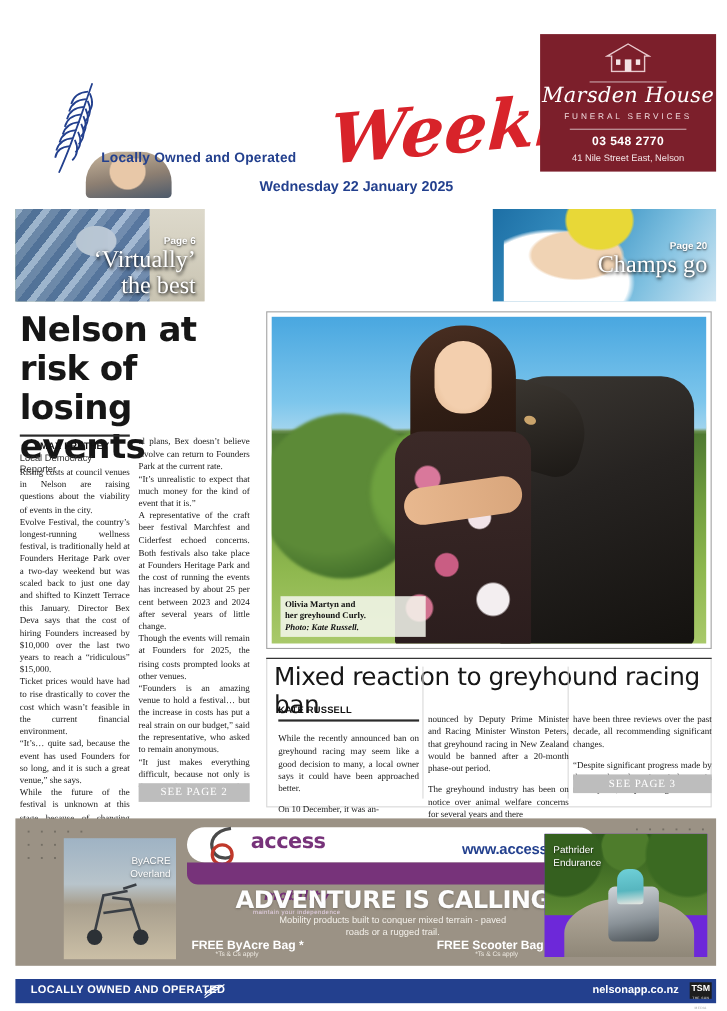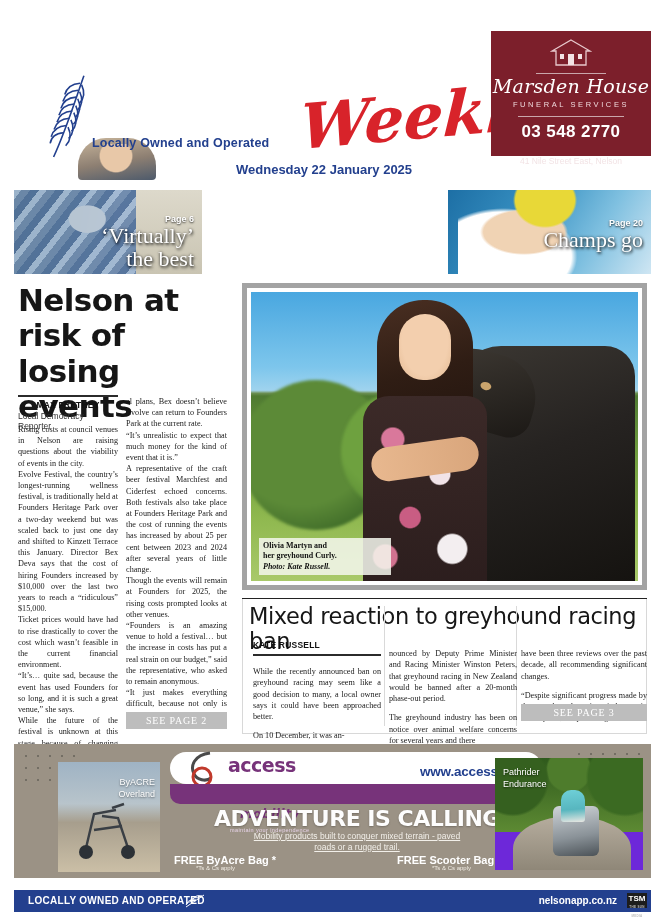--- a/index.html
+++ b/index.html
@@ -55,27 +55,27 @@
     background:#7c1f2b;color:#fff;text-align:center;
   }
   .ms-house{margin:7px auto 2px;width:42px;height:28px;}
   .ms-rule{width:70px;height:1px;background:#c9a6ab;margin:1px auto 3px;}
   .ms-name{
     font-family:"DejaVu Serif", serif;font-style:italic;
     font-size:19px;line-height:1;letter-spacing:.3px;color:#fff;
   }
   .ms-sub{font-size:7.5px;letter-spacing:2.6px;margin-top:4px;color:#efd9dc;}
   .ms-rule2{width:106px;height:1px;background:#c9a6ab;margin:7px auto 5px;}
-  .ms-phone{font-size:17px;font-weight:bold;letter-spacing:.4px;}
-  .ms-addr{font-size:8.5px;margin-top:14px;color:#f2e3e5;}
+  .ms-phone{font-size:11px;font-weight:bold;letter-spacing:.4px;}
+  .ms-addr{font-size:8.5px;margin-top:3px;color:#f2e3e5;}
 
   
   .teasers{position:absolute;left:14px;top:190px;width:637px;height:84px;}
   .teaser{position:absolute;top:0;height:84px;overflow:hidden;}
-  .t1{left:0;width:188px;background:linear-gradient(100deg,#6f8b5c 0%,#9fb08d 30%,#cfd3c5 62%,#d9d2c2 100%);}
+  .t1{left:0;width:172px;background:linear-gradient(100deg,#6f8b5c 0%,#9fb08d 30%,#cfd3c5 62%,#d9d2c2 100%);}
   .t2{left:217px;width:204px;background:linear-gradient(90deg,#d6d3cb 0%,#cfccc4 42%,#8e9499 56%,#5d6569 100%);}
   .t3{left:434px;width:203px;background:linear-gradient(120deg,#1d6fa5 0%,#3a93c4 40%,#7fc0e0 70%,#cfe6f3 100%);}
   .t-page{
     position:absolute;right:8px;font-size:9px;font-weight:bold;color:#fff;
     text-shadow:0 1px 2px rgba(0,0,0,.75);
   }
   .t-head{
     position:absolute;right:8px;text-align:right;color:#fff;
     font-family:"Liberation Serif", serif;font-weight:normal;
     font-size:22px;line-height:1.05;
@@ -141,21 +141,21 @@
   .see-page{
     background:#bdbdbd;color:#ffffff;text-align:center;
     font-family:"Liberation Serif", serif;
     font-size:10px;letter-spacing:.8px;padding:3px 0 3px;
   }
   .see-wrap-a{position:absolute;left:126px;top:712px;width:101px;}
 
   
   .photo-box{
     position:absolute;left:242px;top:283px;width:405px;height:307px;
-    background:#fff;border:5px solid #a3a3a3;padding:3px;box-sizing:border-box;
+    background:#fff;border:1px solid #a3a3a3;padding:3px;box-sizing:border-box;
   }
   .photo{
     position:absolute;left:4px;top:4px;right:4px;bottom:4px;
     background:
       linear-gradient(180deg,#49a7e0 0%,#7dc6ec 26%,#9fd3ee 34%, rgba(0,0,0,0) 35%),
       linear-gradient(180deg, rgba(0,0,0,0) 30%, #4f7a32 36%, #6f9c3e 55%, #8fb84f 78%, #a9c96a 100%);
     overflow:hidden;
   }
   .ph-bush{
     position:absolute;left:-10px;top:88px;width:150px;height:150px;
@@ -297,21 +297,21 @@
     font-size:13.5px;font-weight:bold;color:#23408e;letter-spacing:-.2px;
   }
   .ad-big{
     position:absolute;left:188px;top:62px;width:310px;text-align:center;
     font-family:"DejaVu Sans", sans-serif;font-weight:bold;
     font-size:22px;letter-spacing:-.5px;color:#fdfdfd;
     text-shadow:0 1px 2px rgba(0,0,0,.25);
   }
   .ad-sub{
     position:absolute;left:198px;top:87px;width:290px;text-align:center;
-    font-size:8.5px;line-height:11px;color:#f2efe9;text-decoration:underline;
+    font-size:8.5px;line-height:11px;color:#f2efe9;
   }
   .ad-free1{position:absolute;left:160px;top:110px;font-size:11px;font-weight:bold;color:#fff;}
   .ad-free1s{position:absolute;left:182px;top:121px;font-size:6px;color:#f0ece4;}
   .ad-free2{position:absolute;left:383px;top:110px;font-size:11px;font-weight:bold;color:#fff;}
   .ad-free2s{position:absolute;left:418px;top:121px;font-size:6px;color:#f0ece4;}
   .ad-contact{
     position:absolute;left:172px;top:128px;width:340px;
     font-size:8.5px;color:#f4f1ec;margin-top:40px;
   }
   .ad-contact span{display:inline-block;}

